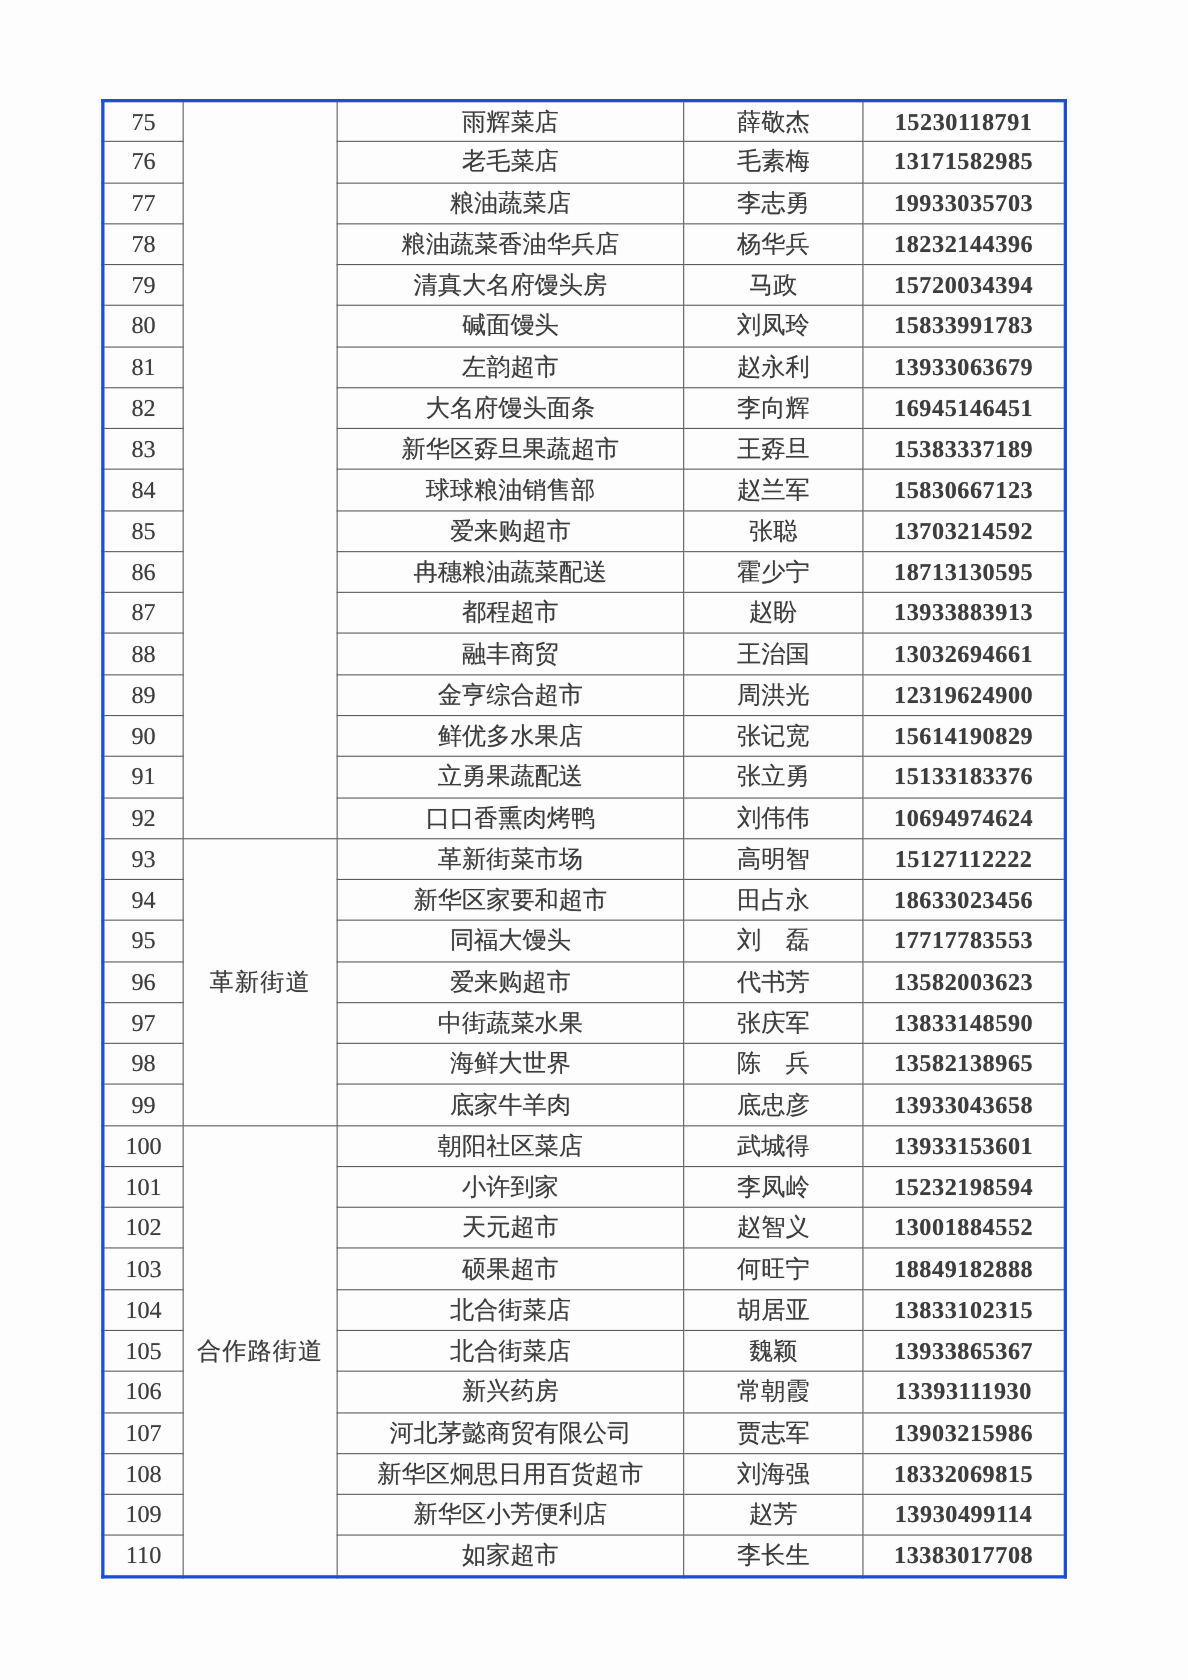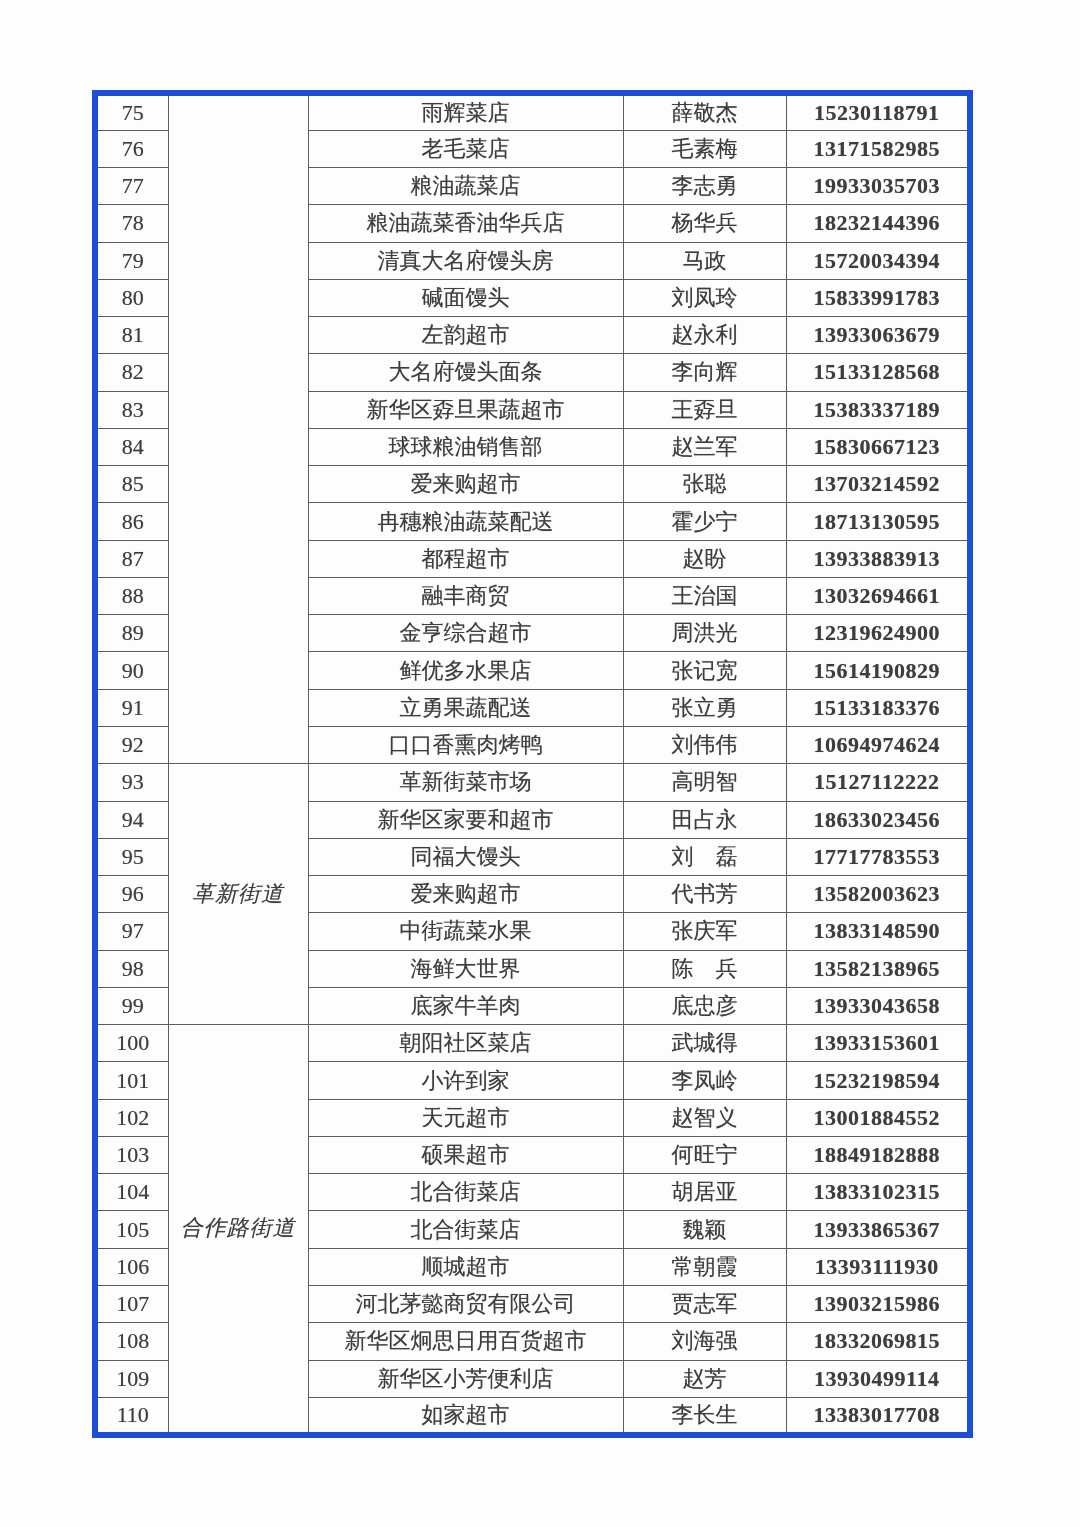--- a/index.html
+++ b/index.html
@@ -22,39 +22,39 @@
     background: #fdfdfd;
   }
   table.shops {
     position: absolute;
     left: 92px;
     top: 90px;
     width: 875px;
     height: 1342px;
     border-collapse: collapse;
     table-layout: fixed;
-    border: 6px solid #1d4ed8;
+    border: 3px solid #1d4ed8;
   }
   table.shops td {
     border: 1px solid #5c5c5c;
     padding: 0;
     text-align: center;
     vertical-align: middle;
     color: #3d3d3d;
     font-size: 22px;
     line-height: 1;
     text-shadow: 0 0 0.7px rgba(70,70,70,0.55);
     white-space: nowrap;
     overflow: hidden;
   }
   table.shops tr {
     height: 37.28px;
   }
   td.c-no     { font-size: 21px; }
-  td.c-street { font-size: 22px; letter-spacing: 1px; font-style: italic; }
+  td.c-street { font-size: 22px; letter-spacing: 1px; }
   td.c-phone  { font-size: 21px; letter-spacing: 0.5px; font-weight: bold; }
   
   tr.section-start td {
     border-top: 1px solid #474747;
   }
 </style>
 </head>
 <body>
 
 <div class="page">
@@ -107,21 +107,21 @@
         <tr>
           <td class="c-no">81</td>
           <td class="c-shop">左韵超市</td>
           <td class="c-person">赵永利</td>
           <td class="c-phone">13933063679</td>
         </tr>
         <tr>
           <td class="c-no">82</td>
           <td class="c-shop">大名府馒头面条</td>
           <td class="c-person">李向辉</td>
-          <td class="c-phone">15133128568</td>
+          <td class="c-phone">16945146451</td>
         </tr>
         <tr>
           <td class="c-no">83</td>
           <td class="c-shop">新华区孬旦果蔬超市</td>
           <td class="c-person">王孬旦</td>
           <td class="c-phone">15383337189</td>
         </tr>
         <tr>
           <td class="c-no">84</td>
           <td class="c-shop">球球粮油销售部</td>
@@ -251,21 +251,21 @@
           <td class="c-phone">13833102315</td>
         </tr>
         <tr>
           <td class="c-no">105</td>
           <td class="c-shop">北合街菜店</td>
           <td class="c-person">魏颖</td>
           <td class="c-phone">13933865367</td>
         </tr>
         <tr>
           <td class="c-no">106</td>
-          <td class="c-shop">顺城超市</td>
+          <td class="c-shop">新兴药房</td>
           <td class="c-person">常朝霞</td>
           <td class="c-phone">13393111930</td>
         </tr>
         <tr>
           <td class="c-no">107</td>
           <td class="c-shop">河北茅懿商贸有限公司</td>
           <td class="c-person">贾志军</td>
           <td class="c-phone">13903215986</td>
         </tr>
         <tr>

